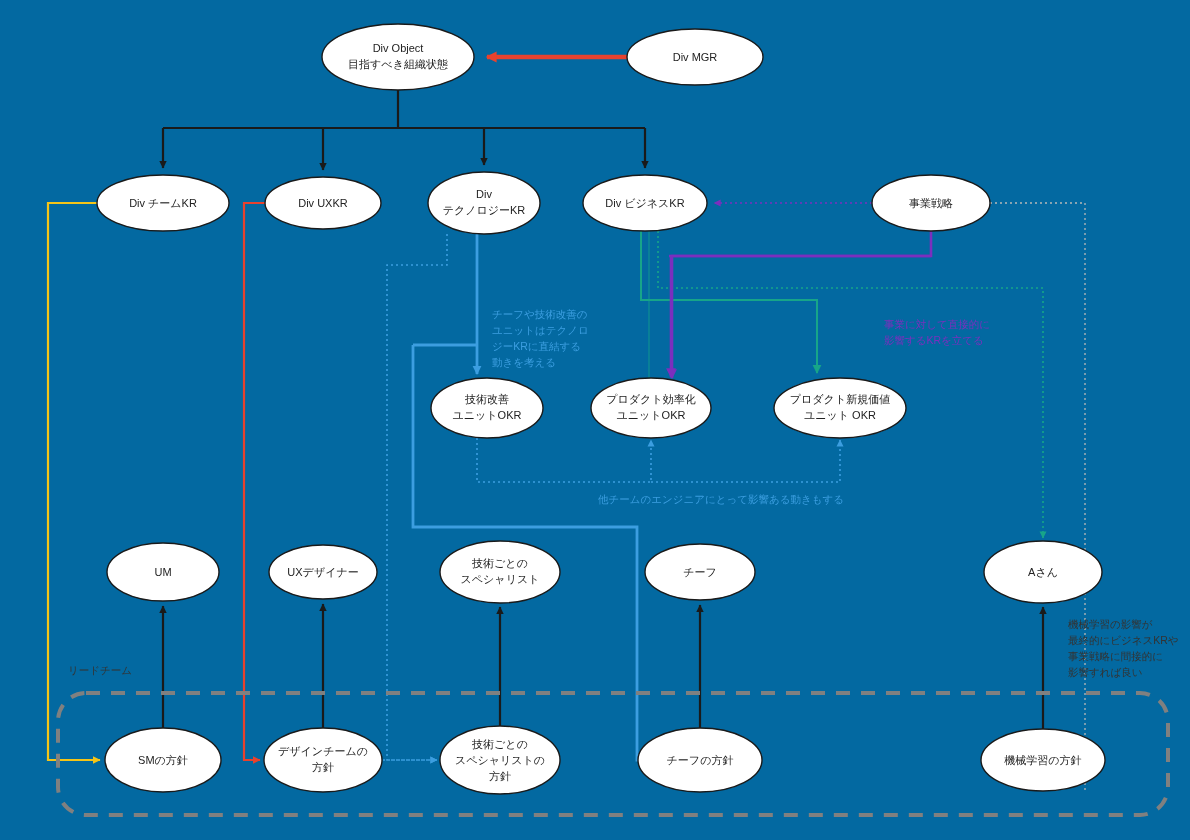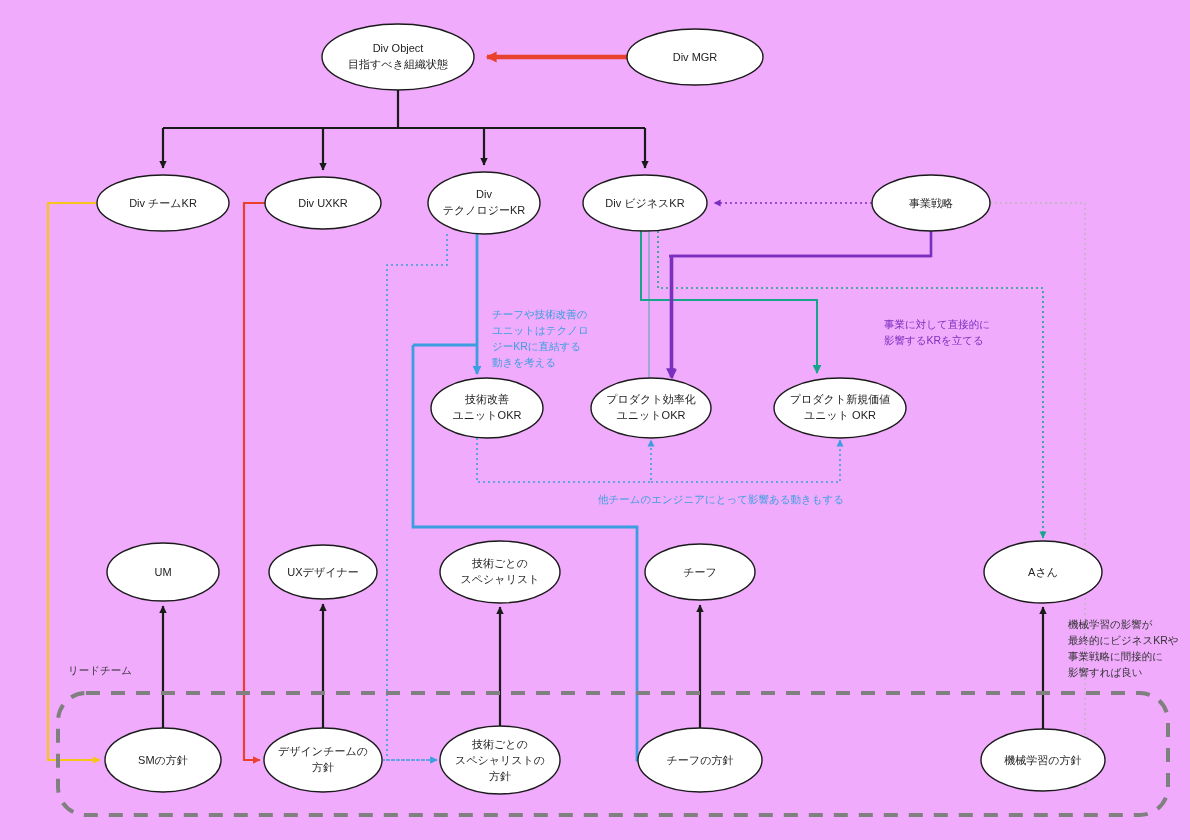--- a/index.html
+++ b/index.html
@@ -1,18 +1,18 @@
 <!DOCTYPE html>
 <html><head>
 <meta charset="utf-8">
 <style>
   html,body{margin:0;padding:0;background:#ffffff;}
   body{width:1190px;height:840px;overflow:hidden;
        font-family:"Liberation Sans","DejaVu Sans",sans-serif;}
-  #stage{position:relative;width:1190px;height:840px;background:#f0abfc;}
+  #stage{position:relative;width:1190px;height:840px;background:#0369a1;}
   svg#diagram{position:absolute;left:0;top:0;width:1190px;height:840px;}
   .node-ellipse{fill:#ffffff;stroke:#1a1a1a;stroke-width:1.4;}
   .node-label{font-size:11px;fill:#222222;text-anchor:middle;
               font-family:"Liberation Sans","DejaVu Sans",sans-serif;}
   .annot{font-size:10.5px;font-family:"Liberation Sans","DejaVu Sans",sans-serif;}
   .plain-label{font-size:10.5px;fill:#333333;
                font-family:"Liberation Sans","DejaVu Sans",sans-serif;}
   .edge{fill:none;}
   .group-box{fill:none;stroke:#808080;stroke-width:4;stroke-dasharray:14 11;
              stroke-linecap:butt;}

